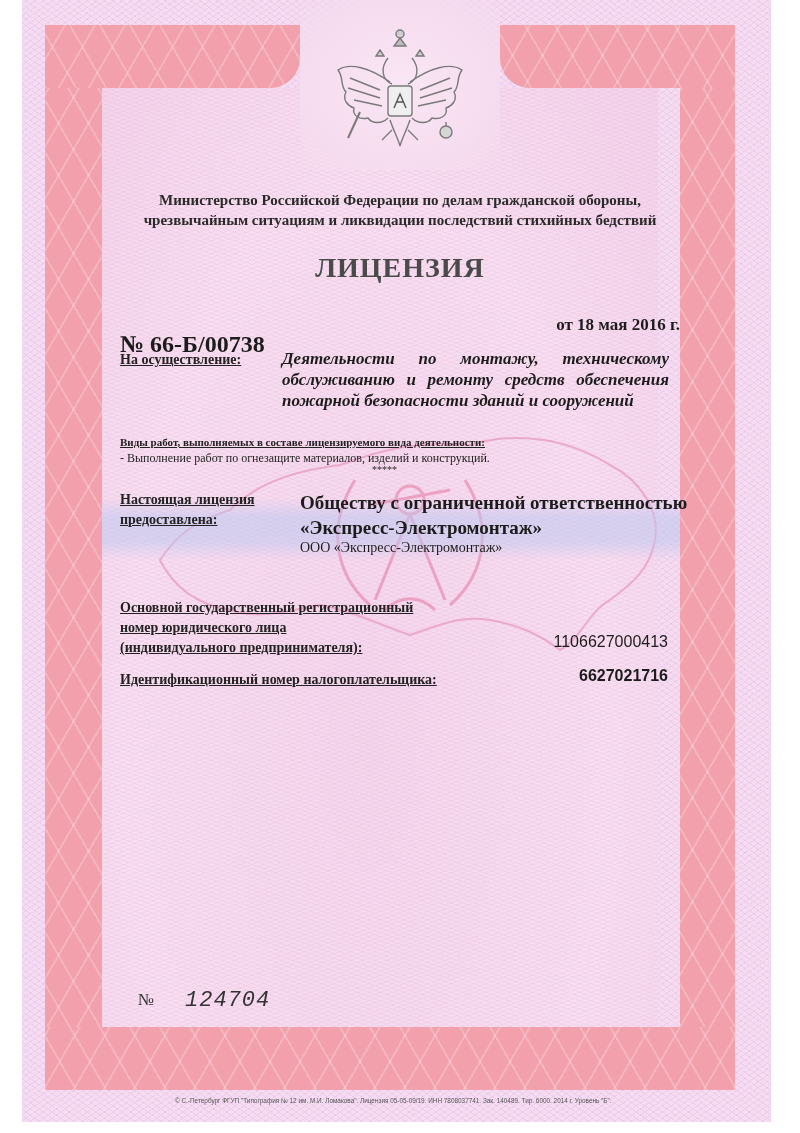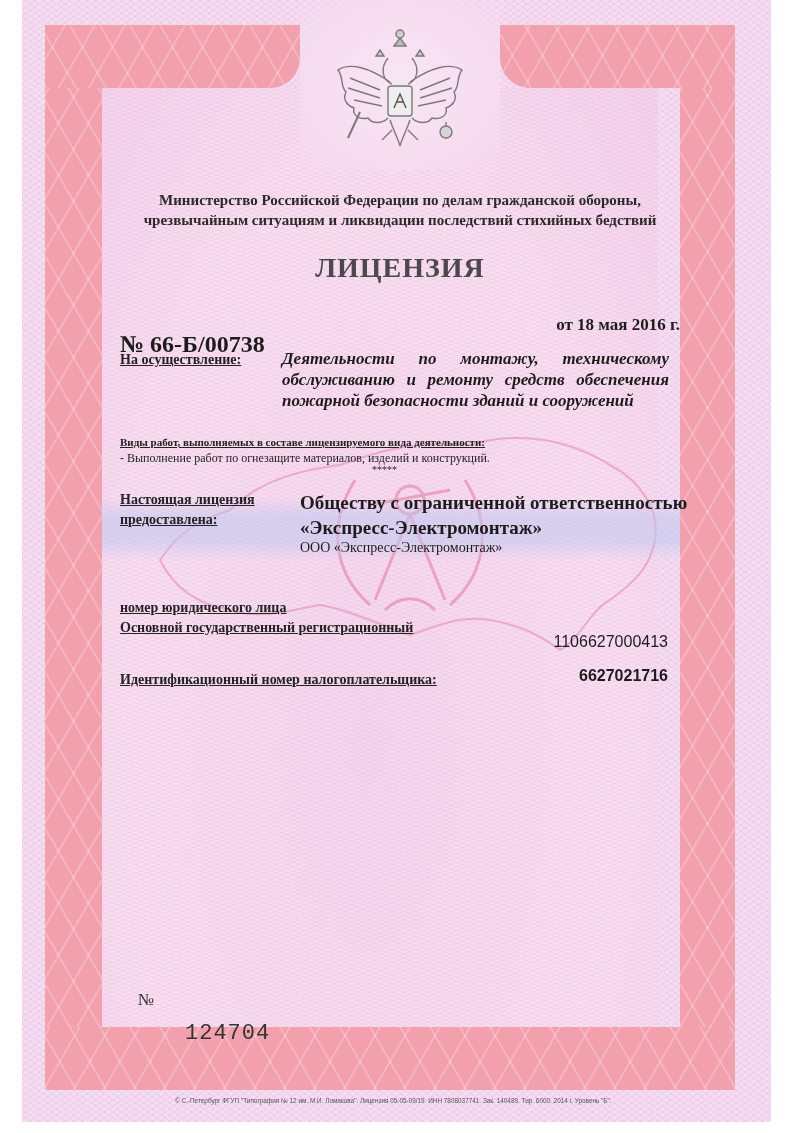--- a/index.html
+++ b/index.html
@@ -80,22 +80,22 @@
     left: 480px; top: 633px; width: 188px; text-align: right;
     font-family: "Liberation Sans", "DejaVu Sans", sans-serif; font-weight: normal; font-size: 16px;
   }
   .inn-label { left: 120px; top: 670px; }
   .inn-value {
     left: 480px; top: 667px; width: 188px; text-align: right;
     font-family: "Liberation Sans", "DejaVu Sans", sans-serif; font-weight: bold; font-size: 16px;
   }
   .serial-prefix { left: 138px; top: 990px; font-size: 17px; color: #333; }
   .serial {
-    left: 185px; top: 1021px; font-family: "Liberation Mono", "DejaVu Sans Mono", monospace;
-    font-size: 22px; color: #333; letter-spacing: 1px;
+    left: 185px; top: 988px; font-family: "Liberation Mono", "DejaVu Sans Mono", monospace;
+    font-size: 22px; color: #333; letter-spacing: 1px; font-style: italic;
   }
   .printer {
     left: 175px; top: 1097px; font-family: "Liberation Sans", "DejaVu Sans", sans-serif;
     font-size: 6.4px; color: #555; white-space: nowrap;
   }
 </style>
 </head>
 <body>
 
 <div class="page"></div>
@@ -161,22 +161,23 @@
   <div>Настоящая лицензия</div>
   <div>предоставлена:</div>
 </div>
 <div class="text licensee-name">
   <div>Обществу с ограниченной ответственностью</div>
   <div>«Экспресс-Электромонтаж»</div>
 </div>
 <div class="text licensee-short">ООО «Экспресс-Электромонтаж»</div>
 
 <div class="text label ogrn-label">
+  <div>Основной государственный регистрационный</div>
   <div>номер юридического лица</div>
-  <div>Основной государственный регистрационный</div>
+  <div>(индивидуального предпринимателя):</div>
 </div>
 <div class="text ogrn-value">1106627000413</div>
 
 <div class="text label inn-label">Идентификационный номер налогоплательщика:</div>
 <div class="text inn-value">6627021716</div>
 
 <div class="text serial-prefix">№</div>
 <div class="text serial">124704</div>
 
 <div class="text printer">© С.-Петербург ФГУП "Типография № 12 им. М.И. Ломакова". Лицензия 05-05-09/19. ИНН 7808037741. Зак. 140489. Тир. 6000. 2014 г. Уровень "Б".</div>

